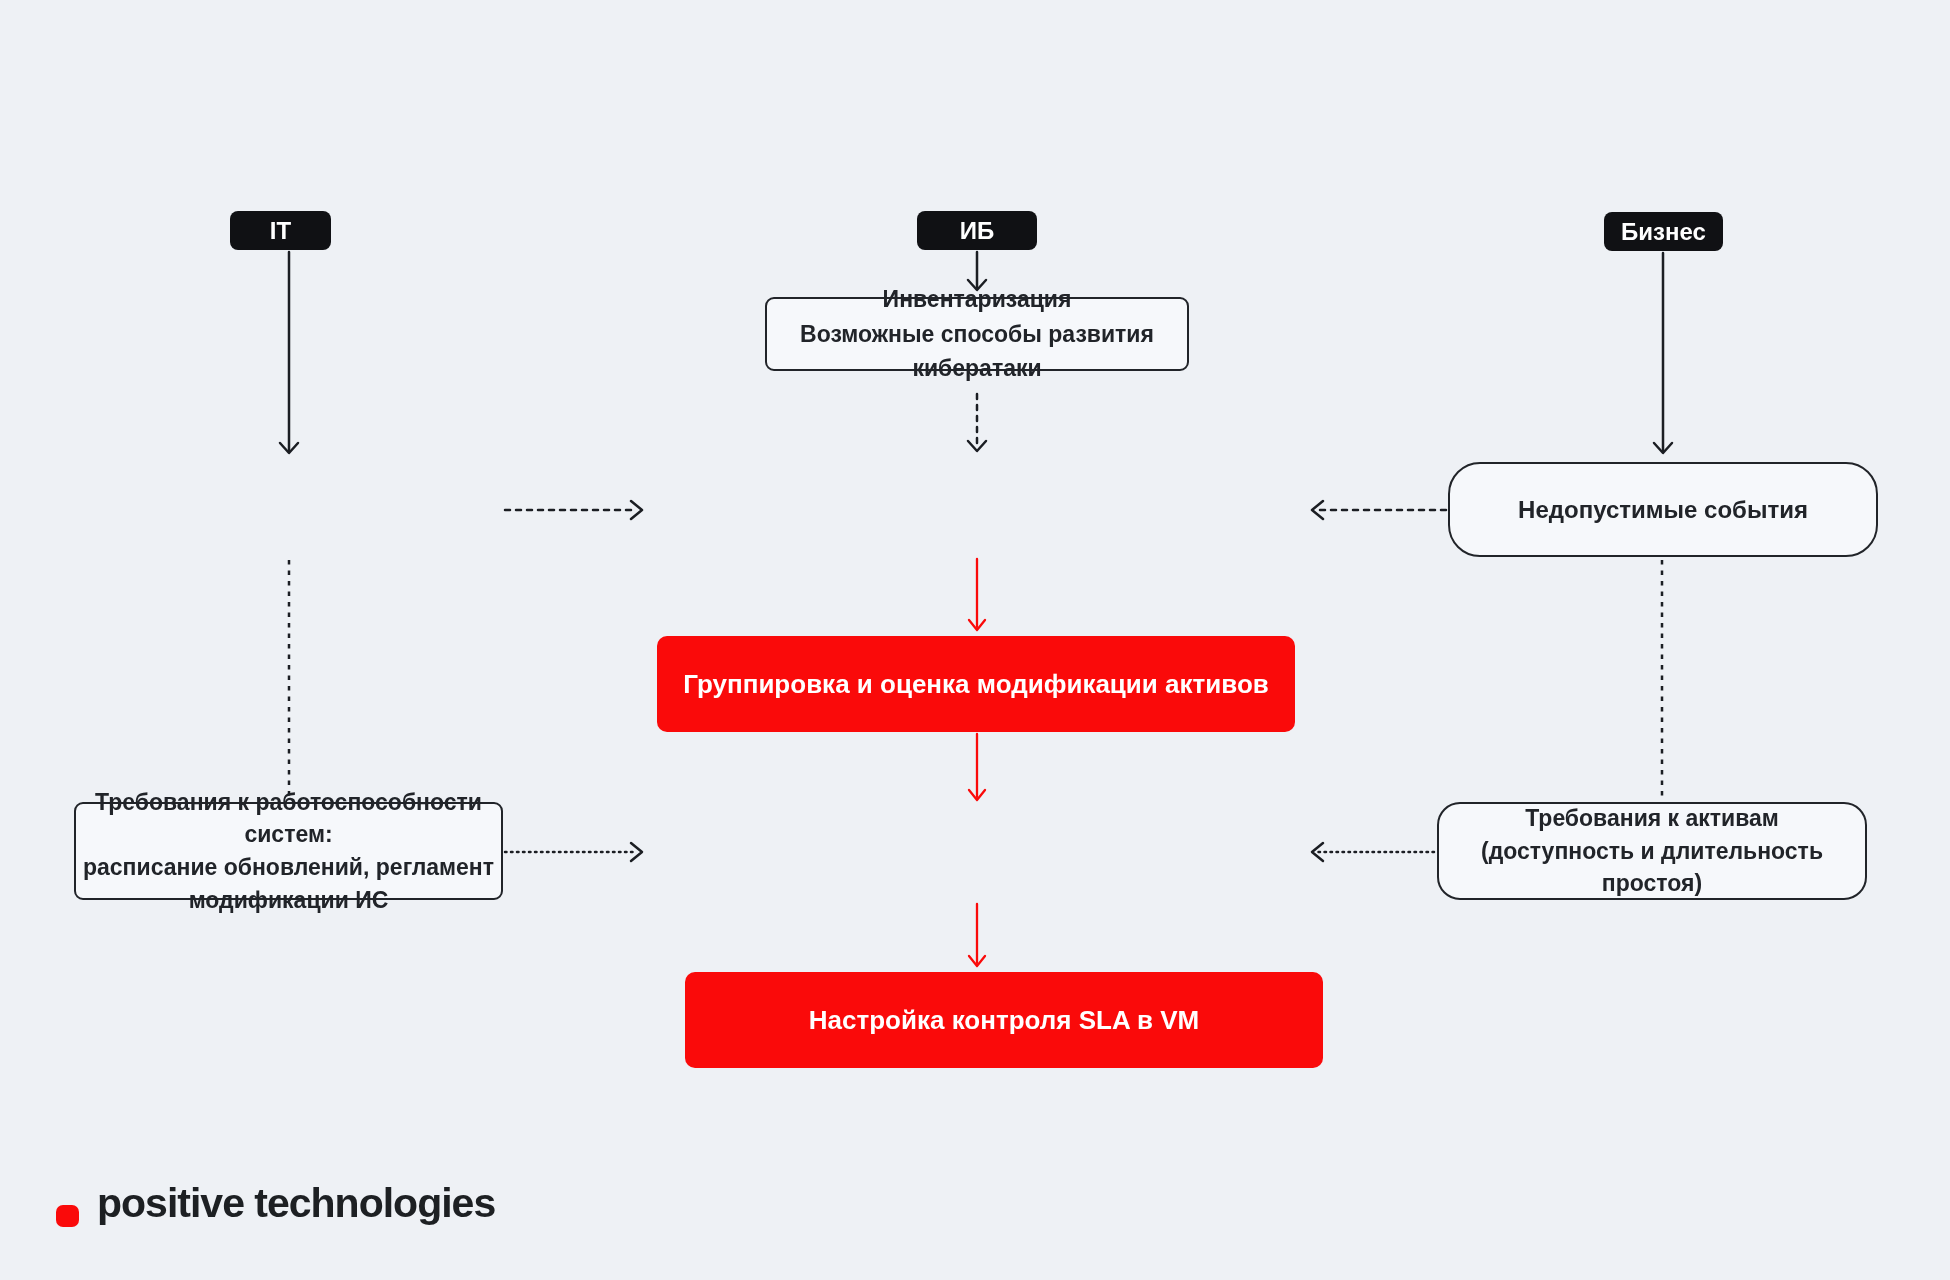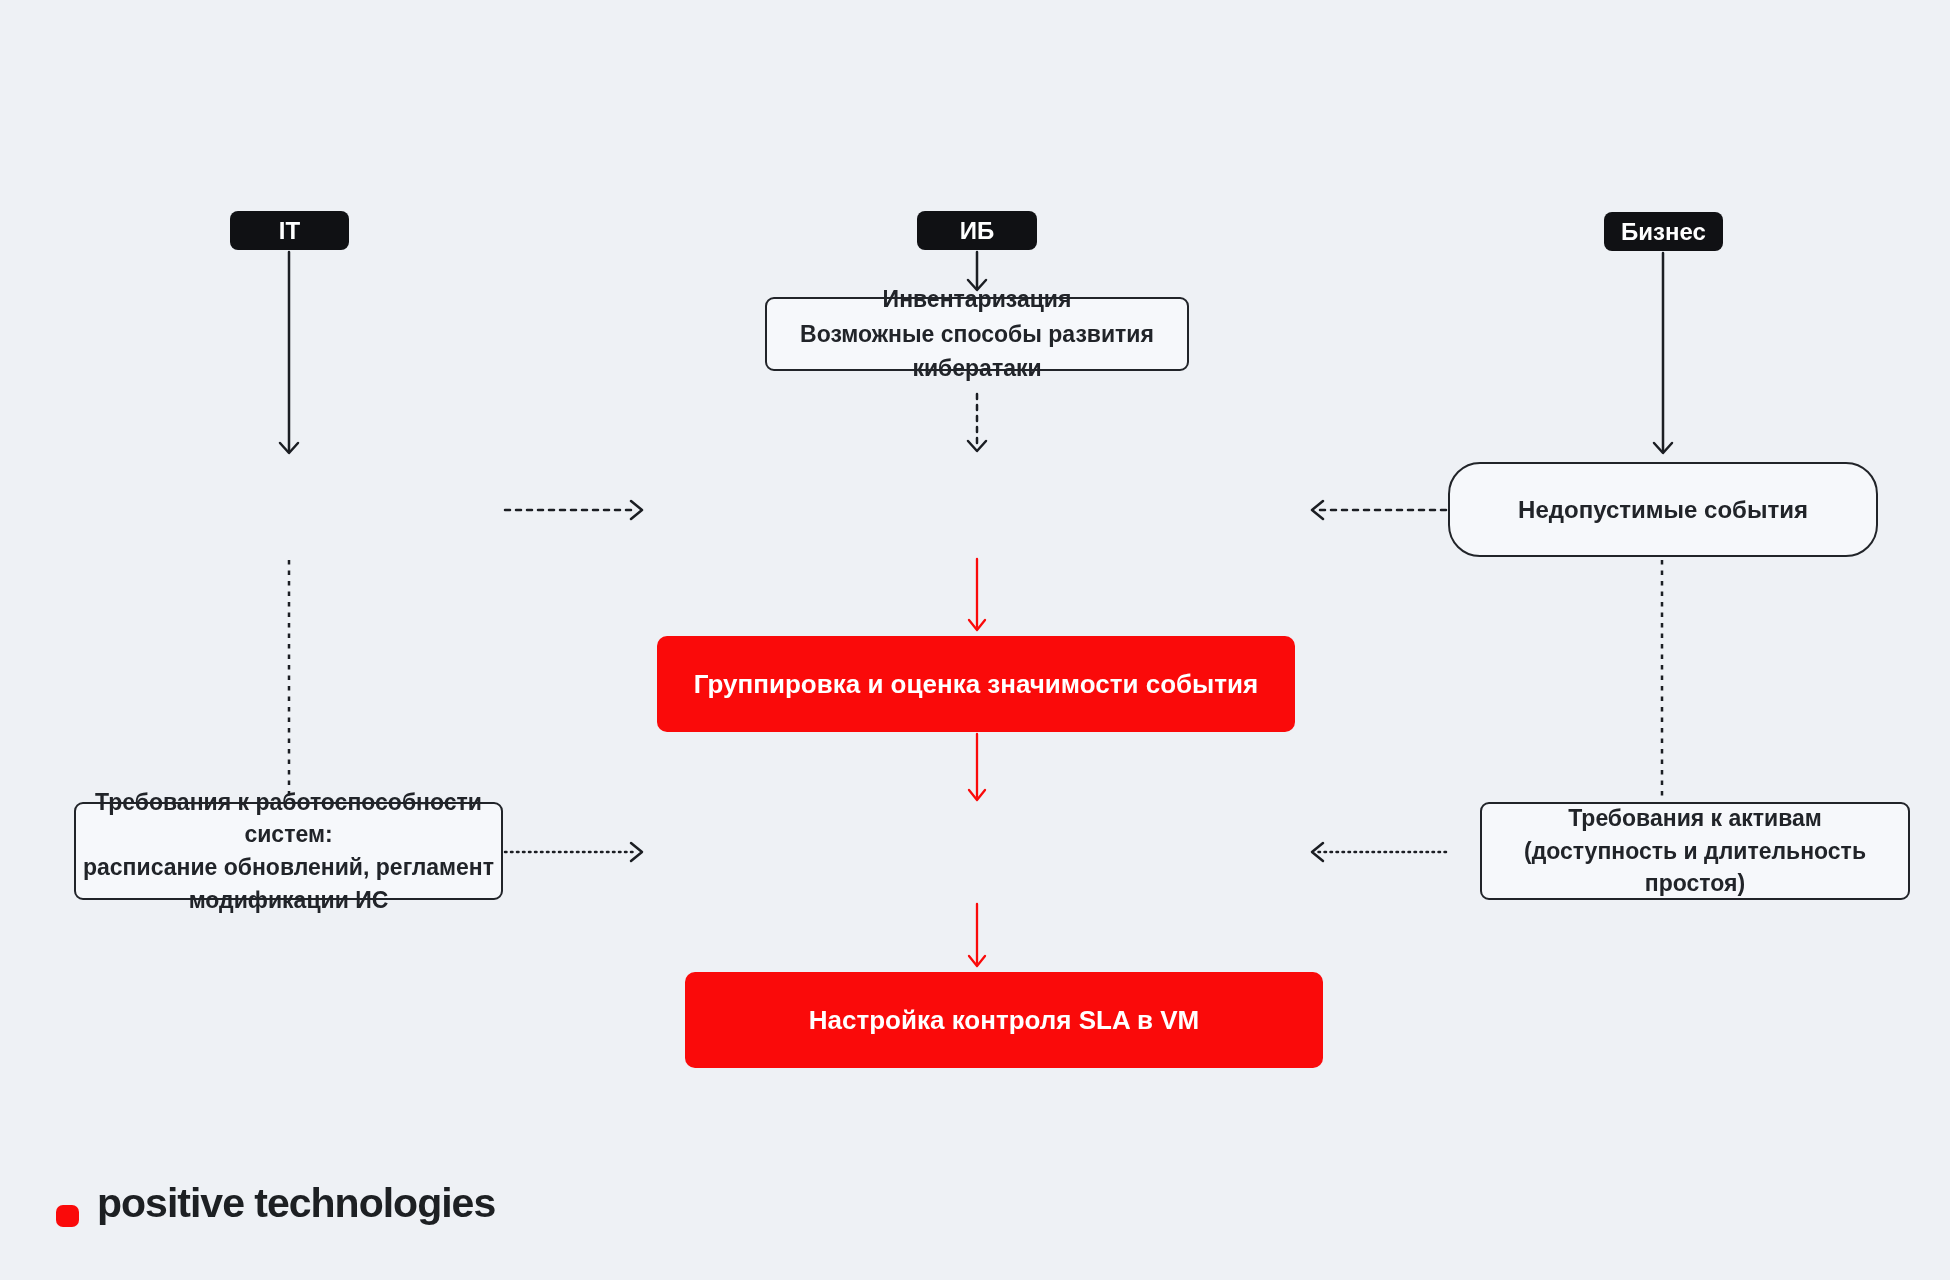--- a/index.html
+++ b/index.html
@@ -13,21 +13,21 @@
   }
   .connectors { position:absolute; left:0; top:0; width:1950px; height:1280px; }
 
   .badge {
     position:absolute; height:39px;
     background:#101114; color:#ffffff;
     border-radius:8px;
     display:flex; align-items:center; justify-content:center;
     font-size:24px; font-weight:bold;
   }
-  #badge-it       { left:230px;  top:211px; width:119px; }
+  #badge-it       { left:230px;  top:211px; width:101px; }
   #badge-ib       { left:917px;  top:211px; width:120px; }
   #badge-business { left:1604px; top:212px; width:119px; }
 
   .node {
     position:absolute;
     display:flex; align-items:center; justify-content:center;
     text-align:center; font-weight:bold;
     white-space:pre-line;
   }
   .wbox {
@@ -40,21 +40,21 @@
   .rbox {
     background:#fa0a0a;
     border-radius:10px;
     color:#ffffff;
     font-size:26px; line-height:1.4;
   }
   #node-inventory           { left:765px;  top:297px; width:424px; height:74px; font-size:23px; }
   #node-asset-info          { left:74px;   top:462px; width:429px; height:95px; }
   #node-system-requirements { left:74px;   top:802px; width:429px; height:98px; font-size:23px; line-height:1.42; }
   #node-unacceptable-events { left:1448px; top:462px; width:430px; height:95px;border-radius:32px; }
-  #node-asset-requirements  { left:1480px; top:802px; width:430px; height:98px; font-size:23px; line-height:1.42; }
+  #node-asset-requirements  { left:1437px; top:802px; width:430px; height:98px; font-size:23px; line-height:1.42;border-radius:23px; }
   #node-risk-rating   { left:657px; top:462px; width:638px; height:95px; }
   #node-asset-grouping{ left:657px; top:636px; width:638px; height:96px; }
   #node-sla-parameters{ left:657px; top:806px; width:638px; height:96px; }
   #node-sla-control   { left:657px; top:972px; width:638px; height:96px;margin-left:28px; }
 
   .logo {
     position:absolute; left:56px; top:1180px;
     display:flex; align-items:flex-end; gap:18px;
   }
   .logo-mark {
@@ -135,21 +135,21 @@
 
   <div class="node wbox" id="node-inventory">Инвентаризация
 Возможные способы развития кибератаки</div>
   <div class="node wbox" id="node-system-requirements">Требования к работоспособности систем:
 расписание обновлений, регламент
 модификации ИС</div>
   <div class="node wbox" id="node-unacceptable-events">Недопустимые события</div>
   <div class="node wbox" id="node-asset-requirements">Требования к активам
 (доступность и длительность простоя)</div>
 
-  <div class="node rbox" id="node-asset-grouping">Группировка и оценка значимости события</div>
+  <div class="node rbox" id="node-asset-grouping">Группировка и оценка модификации активов</div>
   <div class="node rbox" id="node-sla-control">Настройка контроля SLA в VM</div>
 
   <div class="logo">
     <span class="logo-mark"></span>
     <span class="logo-text">positive technologies</span>
   </div>
 
 </div>
 
 </body></html>

